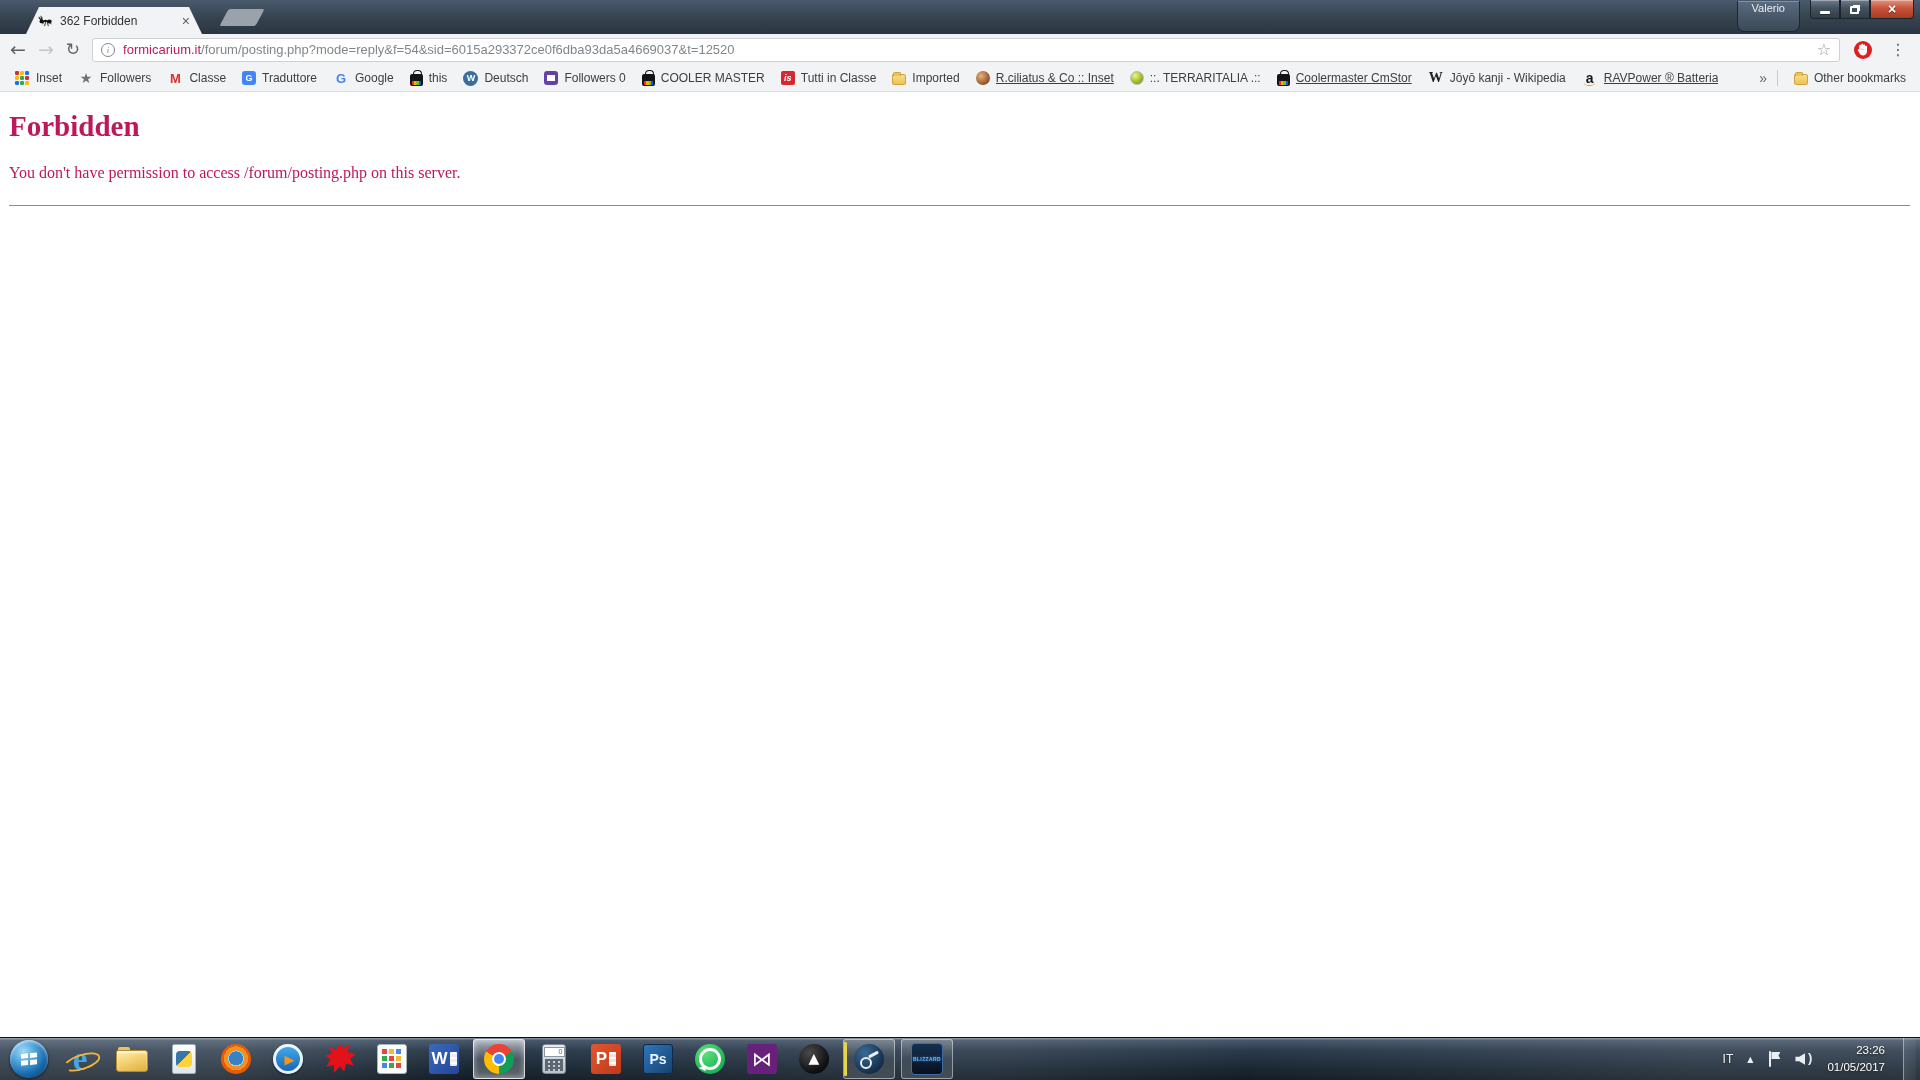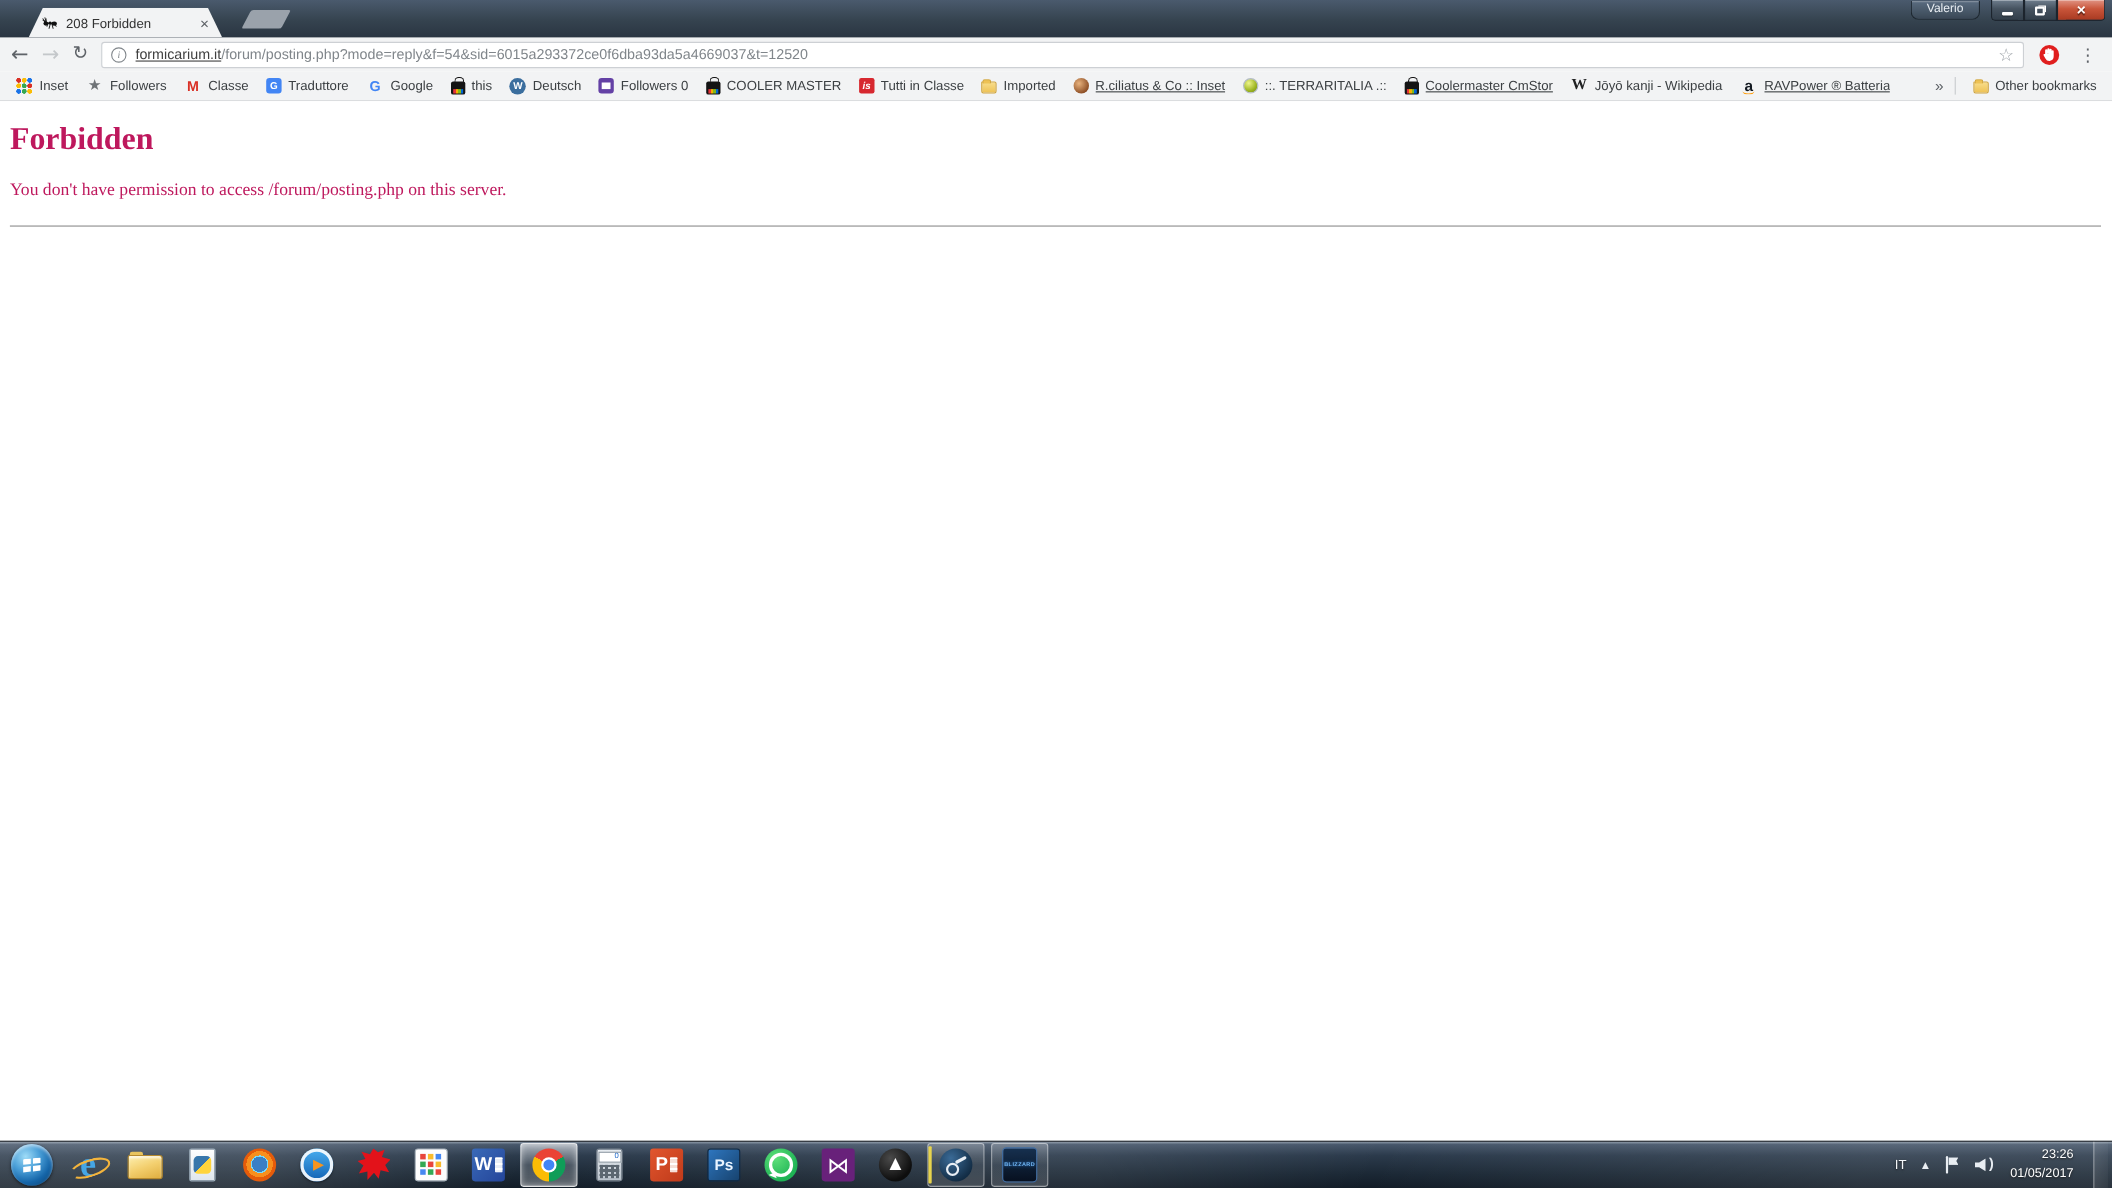--- a/index.html
+++ b/index.html
@@ -12,21 +12,21 @@
     background:linear-gradient(180deg,#4a5a6d 0%,#35434f 55%,#2a3542 100%); }
   .tab { position:absolute; left:26px; top:7px; width:176px; height:27px;
     background:#f2f3f4; display:flex; align-items:center; gap:7px; padding:0 10px 0 12px;
     clip-path:polygon(13px 0, calc(100% - 13px) 0, 100% 100%, 0 100%); font-size:12px; color:#333;}
   .tab-title { flex:1; white-space:nowrap; overflow:hidden; }
   .tab-close { color:#5f6368; font-size:14px; line-height:1; padding:0 2px; cursor:default;}
   .favicon-ant { width:15px; height:15px; flex:none; }
   .newtab-btn { position:absolute; left:224px; top:9px; width:36px; height:17px;
     background:#9aa2ab; transform:skewX(-28deg); border-radius:2px; }
   .titlebar-right { position:absolute; right:6px; top:0; display:flex; align-items:flex-start; gap:10px; }
-  .profile-badge { margin-top:1px; padding:1px 14px 3px; color:#e8edf2; font-size:11px;
+  .profile-badge { margin-top:1px; padding:1px 14px 17px; color:#e8edf2; font-size:11px;
     background:linear-gradient(#5a6c80,#3a4856); border:1px solid #1d2730; border-top:none;
     border-radius:0 0 7px 7px; box-shadow:inset 0 1px 0 rgba(255,255,255,.25); }
   .win-controls { display:flex; }
   .win-btn { width:30px; height:19px; display:flex; align-items:center; justify-content:center;
     border:1px solid #1c242d; border-top:none; background:linear-gradient(#6e7d8d,#45525f 45%,#323e4a);
     box-shadow:inset 0 1px 0 rgba(255,255,255,.35); color:#fff; font-size:12px; }
   .win-btn.min { border-radius:0 0 0 4px; }
   .win-btn.close { width:44px; border-radius:0 0 4px 0;
     background:linear-gradient(#e09383,#c9553a 45%,#a93a22); }
   .glyph-min { width:10px; height:3px; background:#fff; border-radius:1px; margin-top:6px;
@@ -40,21 +40,21 @@
     padding:0 10px; gap:12px; }
   .nav-btn { font-family:"DejaVu Sans", sans-serif; font-size:19px; color:#5f6368; line-height:1; }
   .nav-btn.disabled { color:#c4c7ca; }
   .nav-btn.reload { font-size:17px; }
   .omnibox { flex:1; height:24px; background:#fff; border:1px solid #cdd0d4; border-radius:3px;
     display:flex; align-items:center; padding:0 8px; gap:8px; }
   .info-icon { width:14px; height:14px; border:1.4px solid #80868b; border-radius:50%;
     color:#80868b; font-size:9px; font-style:italic; font-family:"Liberation Serif", serif;
     display:flex; align-items:center; justify-content:center; flex:none; }
   .url { font-size:13px; white-space:nowrap; overflow:hidden; flex:1; }
-  .url .host { color:#404040;text-decoration:underline; }
+  .url .host { color:#be185d; }
   .url .path { color:#80868b; }
   .star-btn { font-family:"DejaVu Sans", sans-serif; color:#9aa0a6; font-size:16px; line-height:1; }
   .ext-btn { width:22px; height:22px; display:flex; align-items:center; justify-content:center; }
   .menu-btn { font-family:"DejaVu Sans", sans-serif; color:#5f6368; font-size:16px; padding:0 4px; }
 
   
   .bookmarks-bar { height:27px; background:#f2f3f4; border-bottom:1px solid #d9dbdd;
     display:flex; align-items:center; padding:0 8px; font-size:12px; color:#3c4043; }
   .bm-list { display:flex; align-items:center; gap:4px; overflow:hidden; flex:1; }
   .bm-item { display:flex; align-items:center; gap:6px; padding:2px 6px; border-radius:3px;
@@ -267,21 +267,21 @@
 
     <div class="titlebar">
       <div class="tab">
         <svg class="favicon-ant" viewBox="0 0 16 16">
           <ellipse cx="4" cy="9" rx="2.4" ry="2" fill="#111"></ellipse>
           <ellipse cx="8" cy="8.6" rx="1.8" ry="1.5" fill="#111"></ellipse>
           <ellipse cx="12" cy="9" rx="2.6" ry="2.1" fill="#111"></ellipse>
           <path d="M3 8 L1 4 M4 7 L3 3 M6 8 L5 12 M8 10 L7 14 M10 10 L11 14 M12 8 L14 12 M4.5 7.5 L2 6" stroke="#111" stroke-width="0.9" fill="none"></path>
           <path d="M3.2 7.5 Q1.5 5.5 0.8 5.8 M4.6 7.3 Q3.8 5 4.5 4.2" stroke="#111" stroke-width="0.8" fill="none"></path>
         </svg>
-        <span class="tab-title">208 Forbidden</span>
+        <span class="tab-title">362 Forbidden</span>
         <span class="tab-close">×</span>
       </div>
       <div class="newtab-btn"></div>
       <div class="titlebar-right">
         <div class="profile-badge">Valerio</div>
         <div class="win-controls">
           <div class="win-btn min">
               <span class="glyph-min"></span>
             </div>
           <div class="win-btn max">

